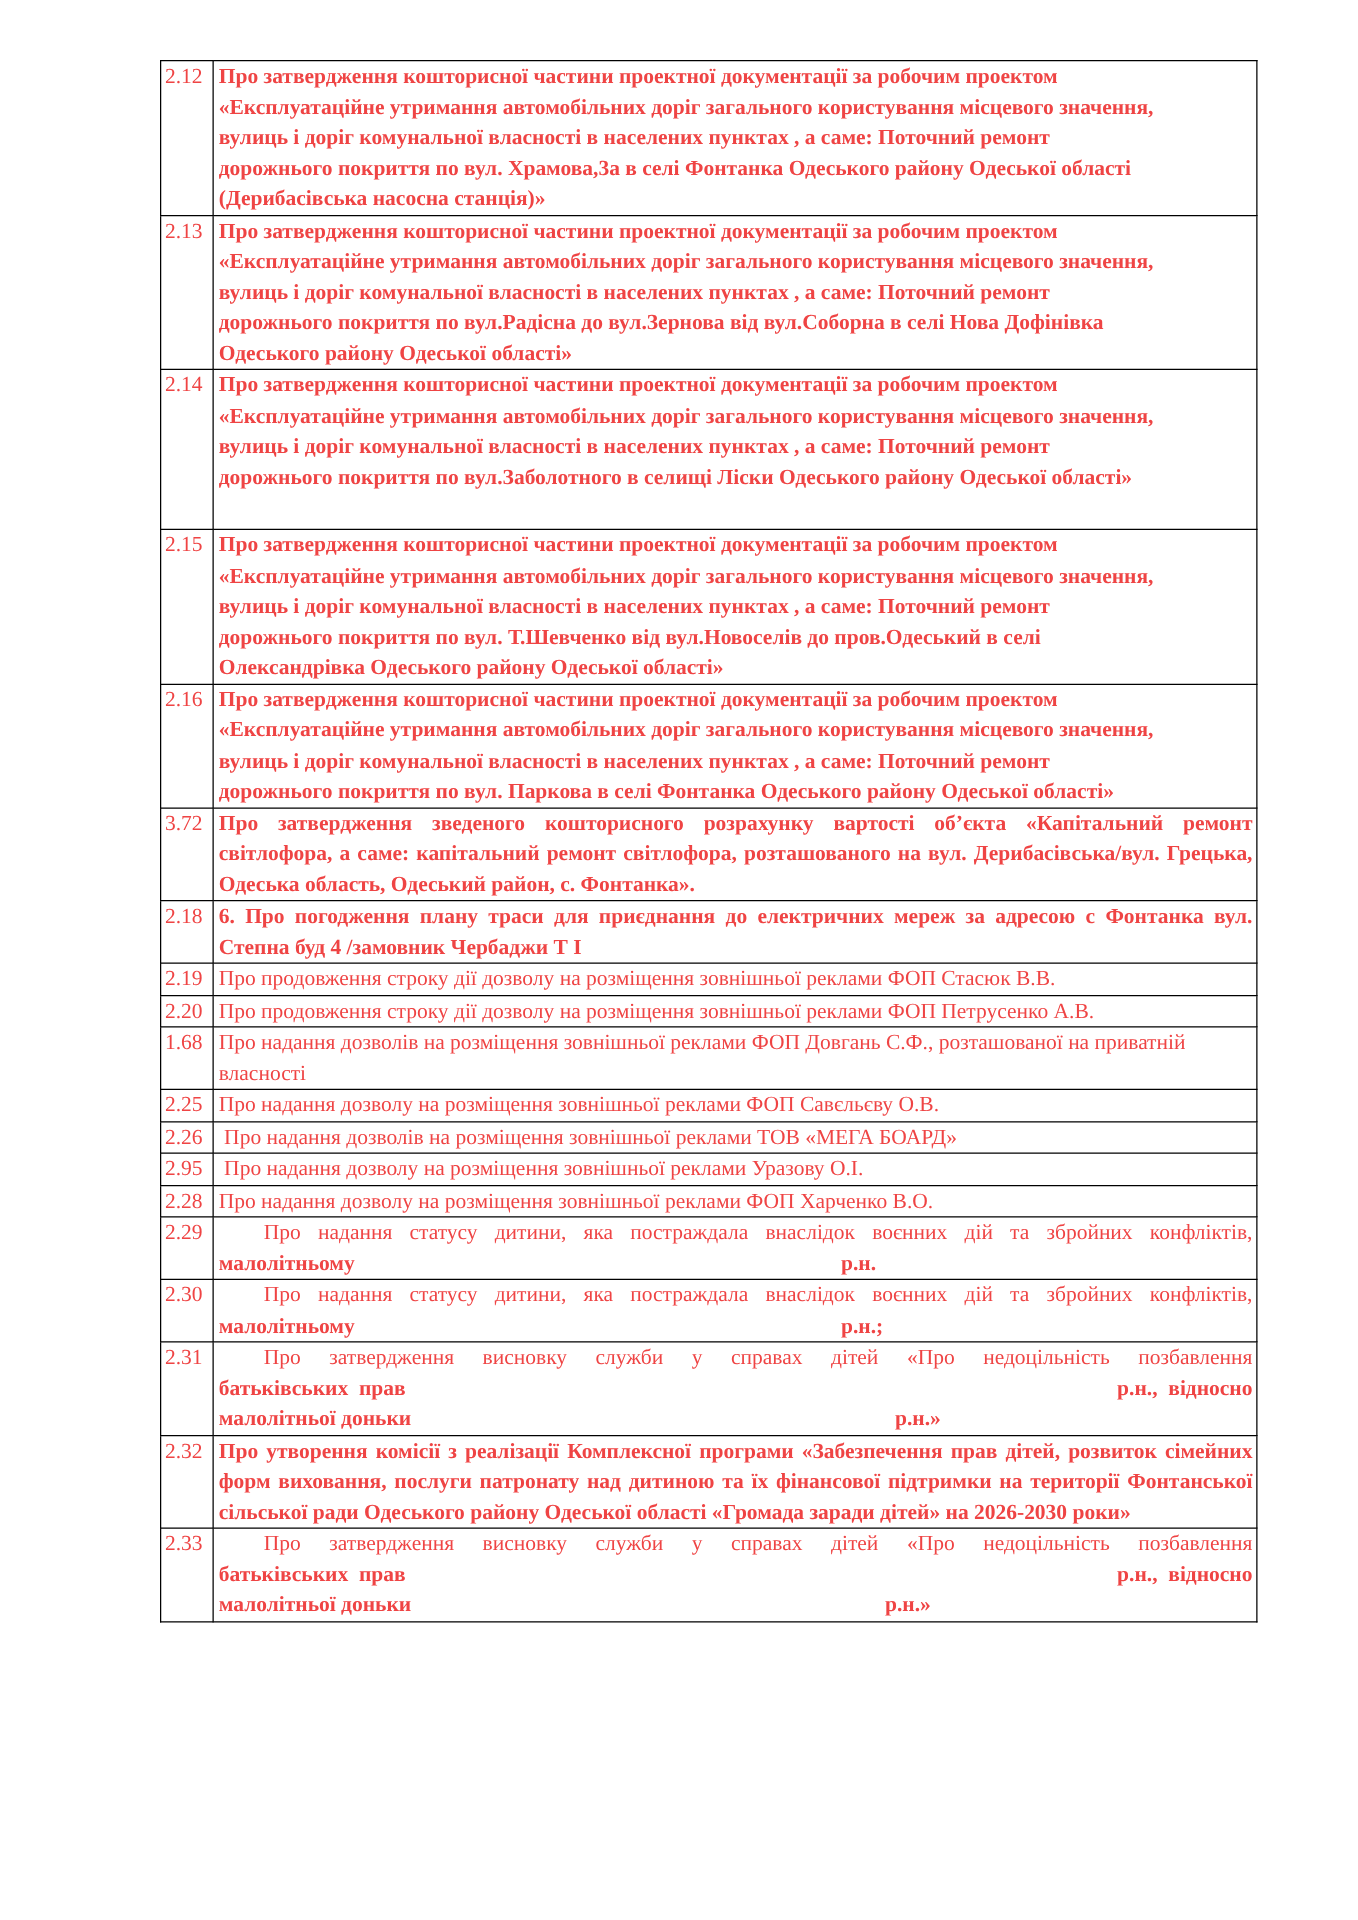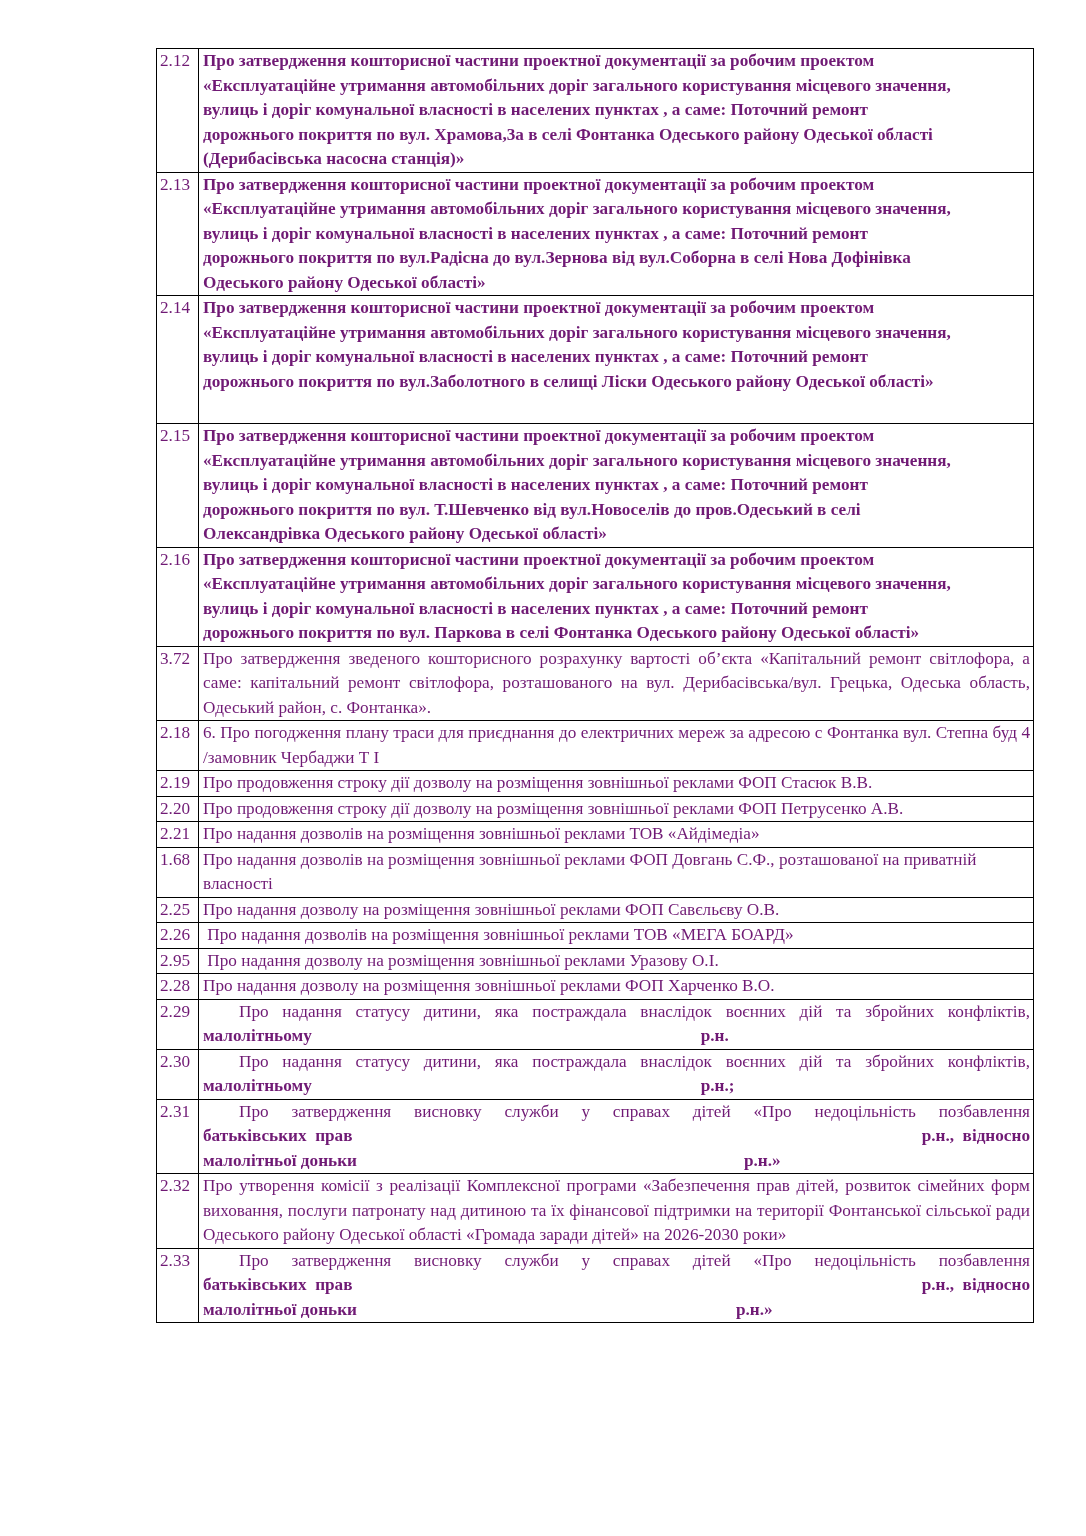--- a/index.html
+++ b/index.html
@@ -1,28 +1,28 @@
 <!DOCTYPE html>
 <html><head>
 <meta charset="utf-8">
 <style>
   html, body { margin: 0; padding: 0; background: #ffffff; }
   body { width: 1086px; height: 1536px; position: relative; overflow: hidden; }
   .page {
-    position: absolute; left: 156px; top: 48px; width: 878px;
-    font-family: "Liberation Serif", serif; color: #701a75;
+    position: absolute; left: 128px; top: 48px; width: 878px;
+    font-family: "Liberation Serif", serif; color: #ef4444;
   }
   table { border-collapse: collapse; width: 878px; table-layout: fixed; }
   td {
     border: 1.3px solid #000; vertical-align: top;
     font-size: 17.2px; line-height: 24.5px; padding: 0 3px 0 3px;
   }
   td.num { width: 37px; padding: 0 1px 0 3px; white-space: nowrap; }
   td.txt { padding-left: 4px; }
-  .just { text-align: justify; text-align-last: left; }
+  .just { text-align: justify; text-align-last: left; font-weight: bold; }
   .pre { white-space: pre-wrap; }
   .l { display: block; font-weight: bold; }
   .justline { display: block; text-align: justify; text-align-last: justify; margin-left: 36px; }
   .pad-bottom { padding-bottom: 22px; }
 </style>
 </head>
 <body>
 
 <div class="page">
 <table>
@@ -94,24 +94,20 @@
     <tr>
       <td class="num">2.19</td>
       <td class="txt">Про продовження строку дії дозволу на розміщення зовнішньої реклами ФОП Стасюк В.В.</td>
     </tr>
 
     <tr>
       <td class="num">2.20</td>
       <td class="txt">Про продовження строку дії дозволу на розміщення зовнішньої реклами ФОП Петрусенко А.В.</td>
     </tr>
 
-    <tr>
-      <td class="num">2.21</td>
-      <td class="txt">Про надання дозволів на розміщення зовнішньої реклами ТОВ «Айдімедіа»</td>
-    </tr>
 
 
     <tr>
       <td class="num">1.68</td>
       <td class="txt">Про надання дозволів на розміщення зовнішньої реклами ФОП Довгань С.Ф., розташованої на приватній власності</td>
     </tr>
 
 
     <tr>
       <td class="num">2.25</td>

